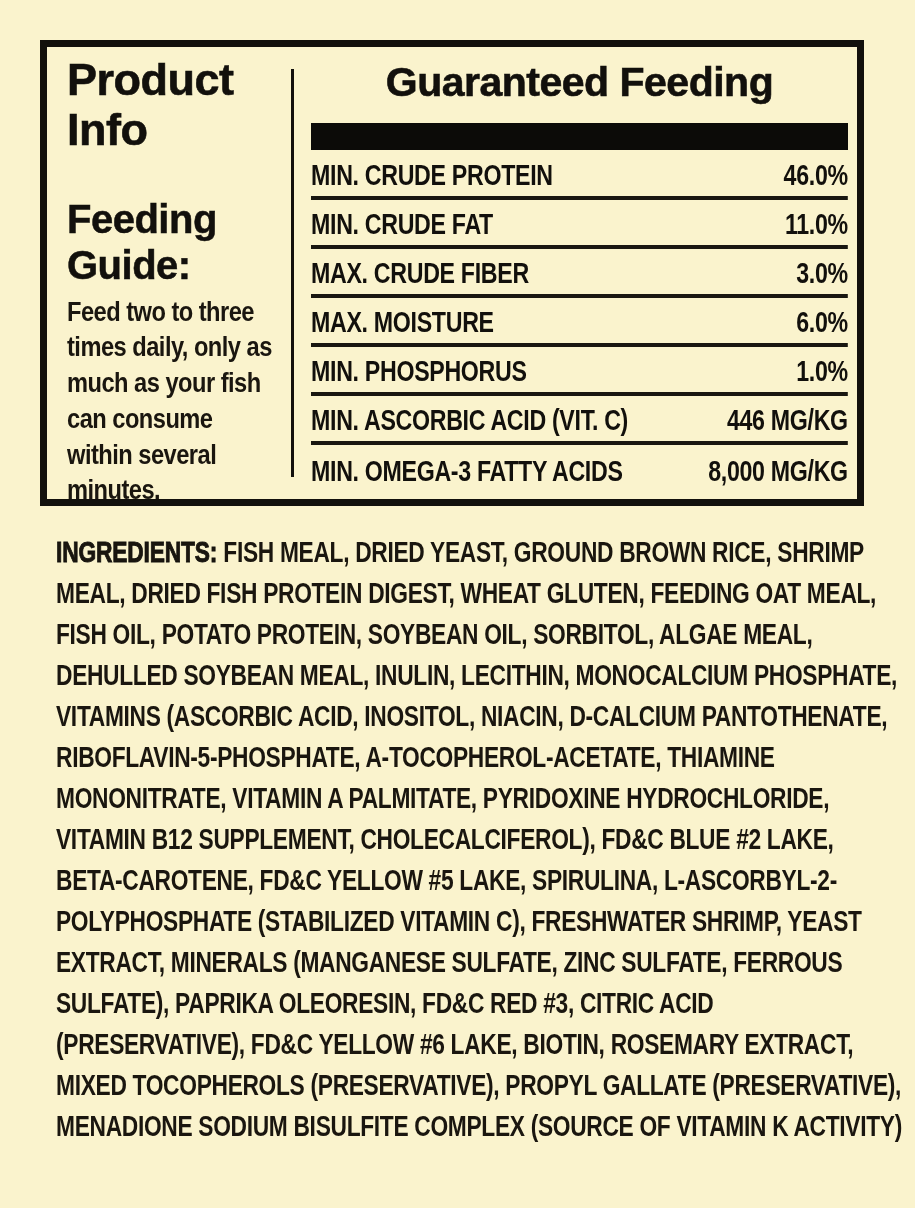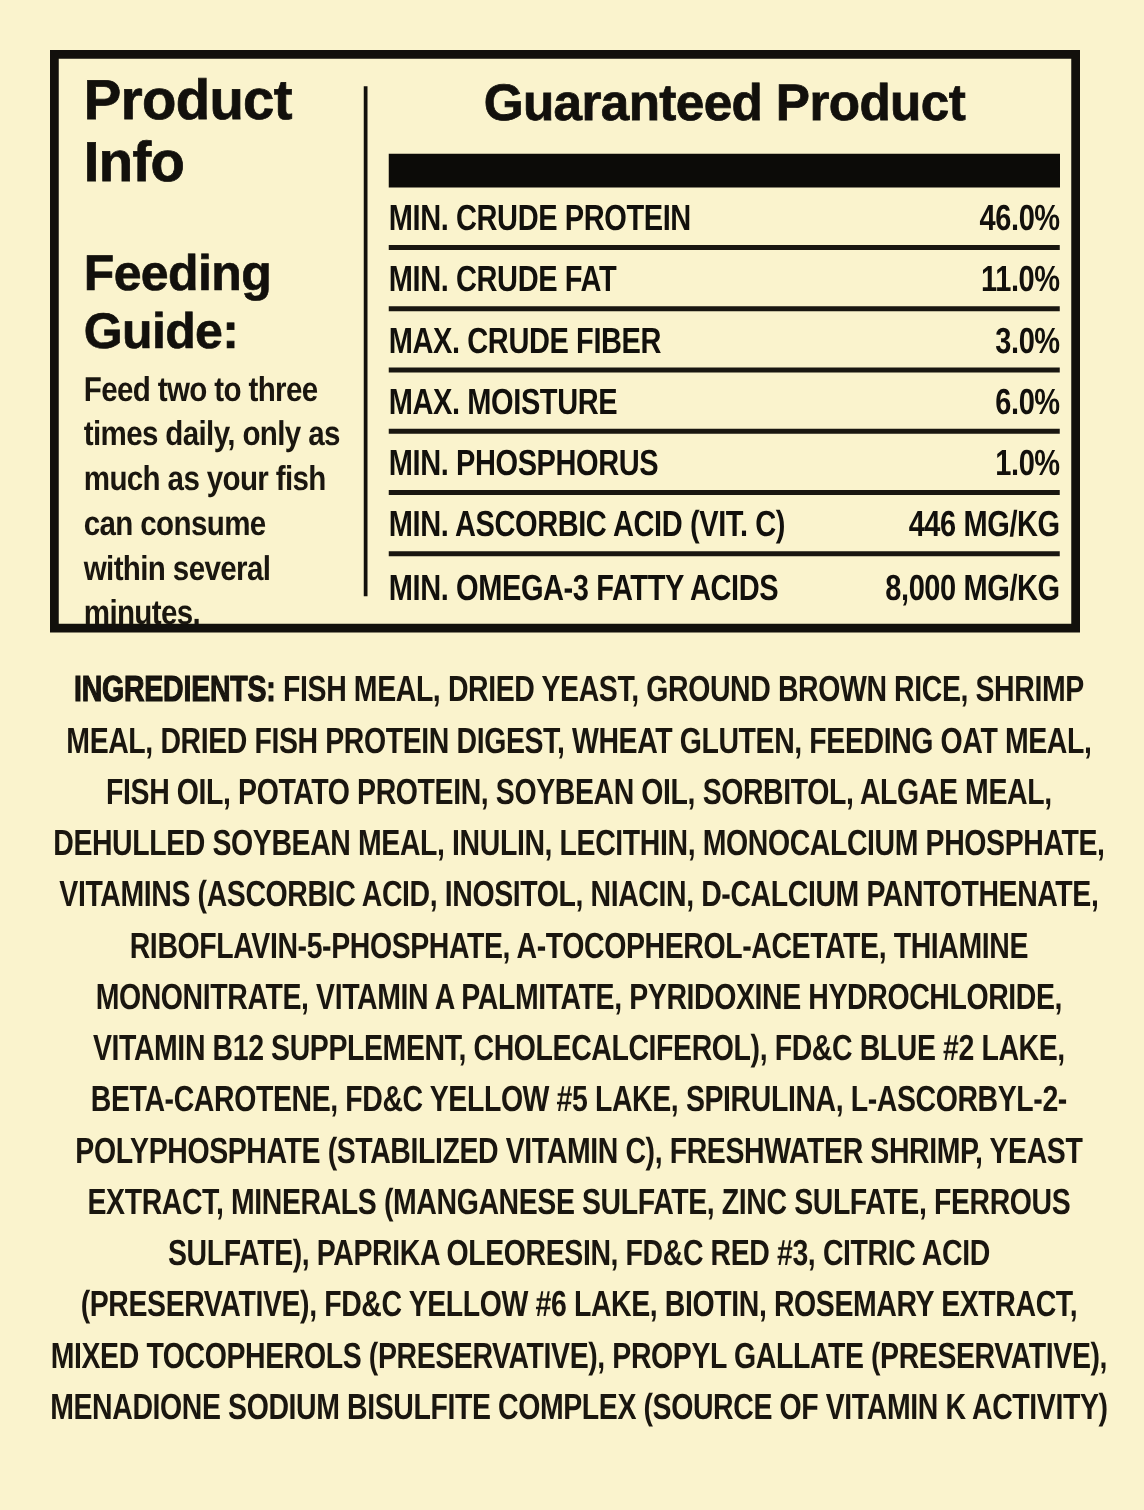--- a/index.html
+++ b/index.html
@@ -99,23 +99,22 @@
     font-weight: bold;
     letter-spacing: -0.4px;
     white-space: nowrap;
   }
   .ga-row:last-child { border-bottom: none; }
   .ga-row .val { text-align: right; }
 
   
   .ingredients {
     position: absolute;
-    left: 40px; top: 532px;
+    left: 56px; top: 532px;
     width: 845px;
-    text-align: center;
   }
   .ingredients-inner {
     width: 1078px;
     transform: scaleX(0.785);
     transform-origin: 0 0;
     font-size: 29px;
     font-weight: bold;
     line-height: 41px;
     letter-spacing: -0.4px;
     color: #1A160F;
@@ -134,21 +133,21 @@
 
     <div class="left-col">
       <div class="product-title">Product Info</div>
       <div class="feeding-heading">Feeding Guide:</div>
       <div class="feeding-text">Feed two to three times daily, only as much as your fish can consume within several minutes.</div>
     </div>
 
     <div class="v-divider"></div>
 
     <div class="right-col">
-      <div class="ga-title">Guaranteed Product</div>
+      <div class="ga-title">Guaranteed Feeding</div>
       <div class="ga-bar"></div>
 
       <div class="ga-rows">
         <div class="ga-row">
           <span class="lbl">MIN. CRUDE PROTEIN</span>
           <span class="val">46.0%</span>
         </div>
         <div class="ga-row">
           <span class="lbl">MIN. CRUDE FAT</span>
           <span class="val">11.0%</span>

